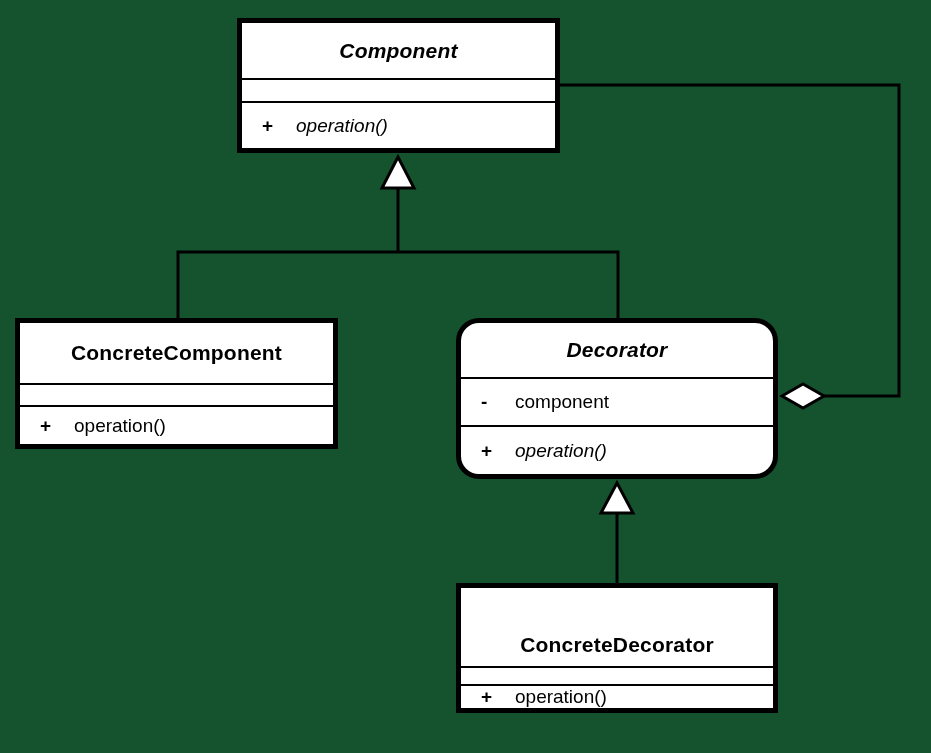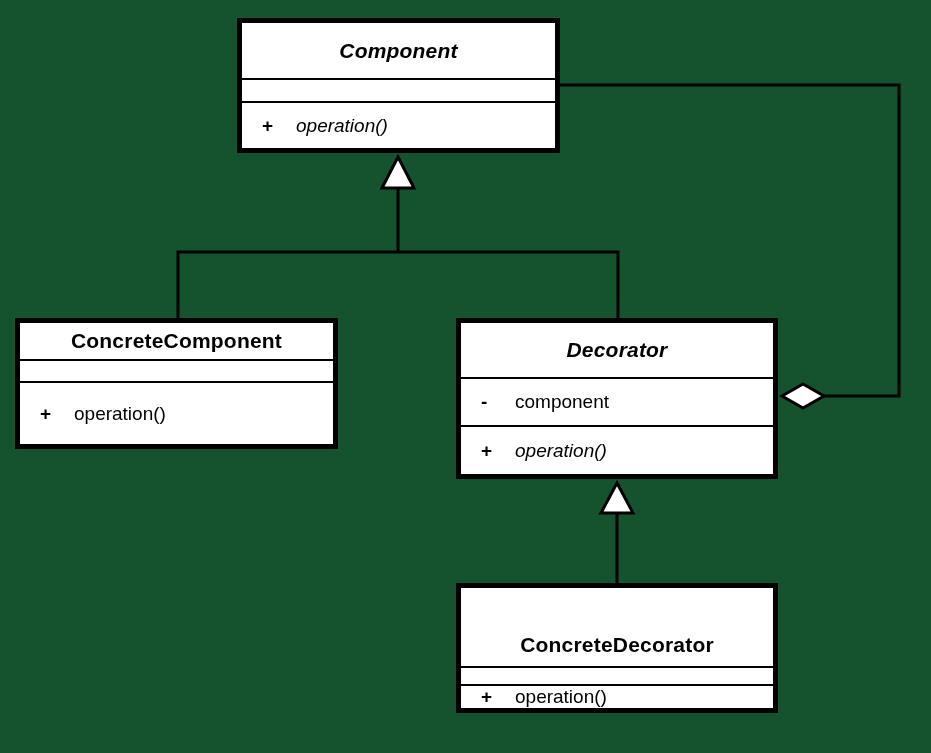--- a/index.html
+++ b/index.html
@@ -64,24 +64,24 @@
   }
   .member .mname.italic {
     font-style: italic;
   }
   
   #box-component        { left: 237px; top: 18px;  width: 323px; height: 135px; }
   #box-component .uml-title { height: 55px; }
   #box-component .attrs     { height: 21px; }
 
   #box-concrete-component { left: 15px; top: 318px; width: 323px; height: 131px; }
-  #box-concrete-component .uml-title { height: 36px; }
+  #box-concrete-component .uml-title { height: 60px; }
   #box-concrete-component .attrs     { height: 20px; }
 
-  #box-decorator        { left: 456px; top: 318px; width: 322px; height: 161px; }
+  #box-decorator        { left: 456px; top: 318px; width: 322px; height: 161px; border-radius: 23px; }
   #box-decorator .uml-title { height: 54px; }
   #box-decorator .attrs     { height: 46px; }
 
   #box-concrete-decorator { left: 456px; top: 583px; width: 322px; height: 130px; }
   #box-concrete-decorator .uml-title { height: 52px; margin-top: 36px; }
   #box-concrete-decorator .attrs     { height: 20px; }
 </style>
 </head>
 <body>
 

